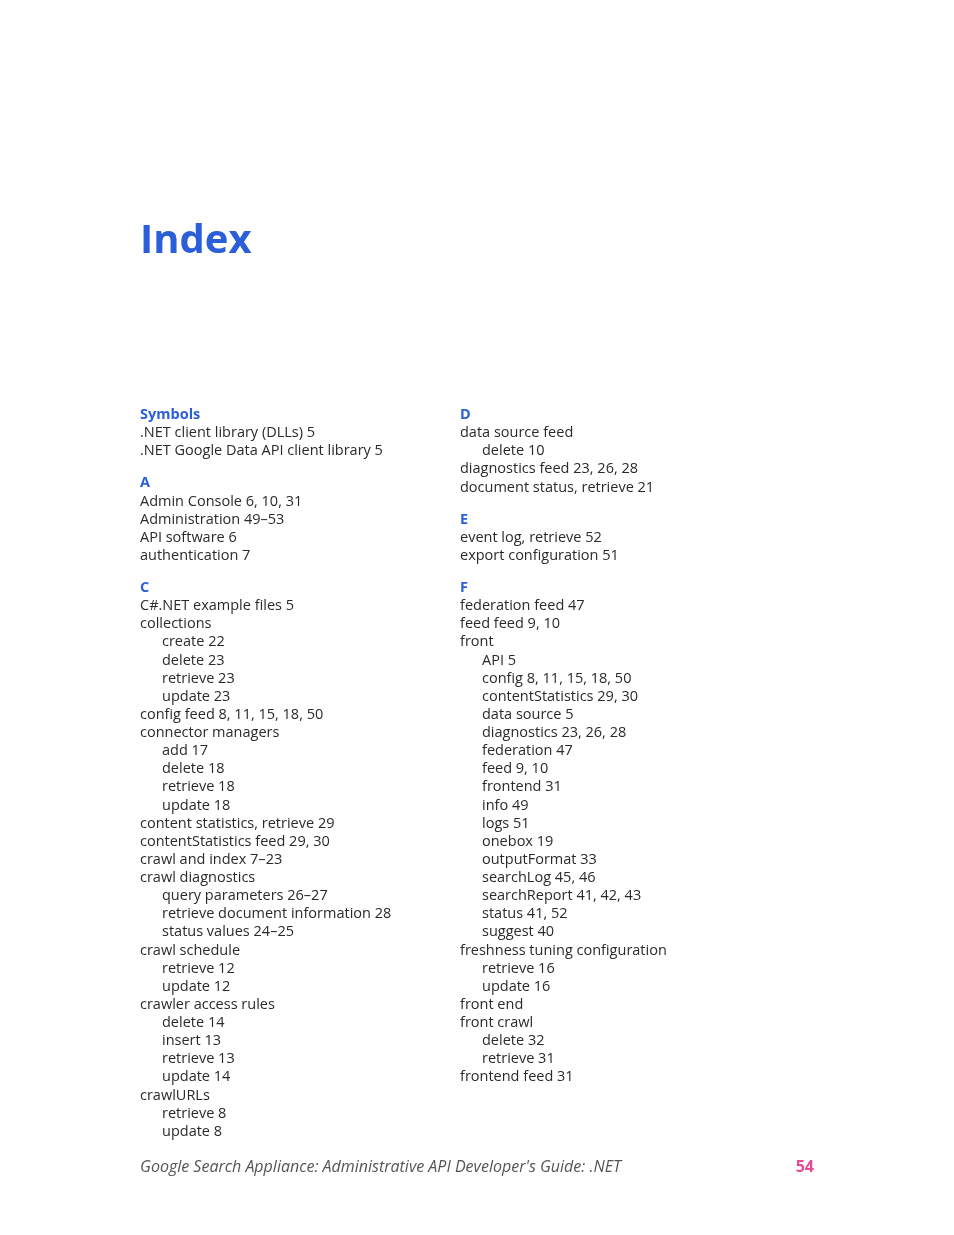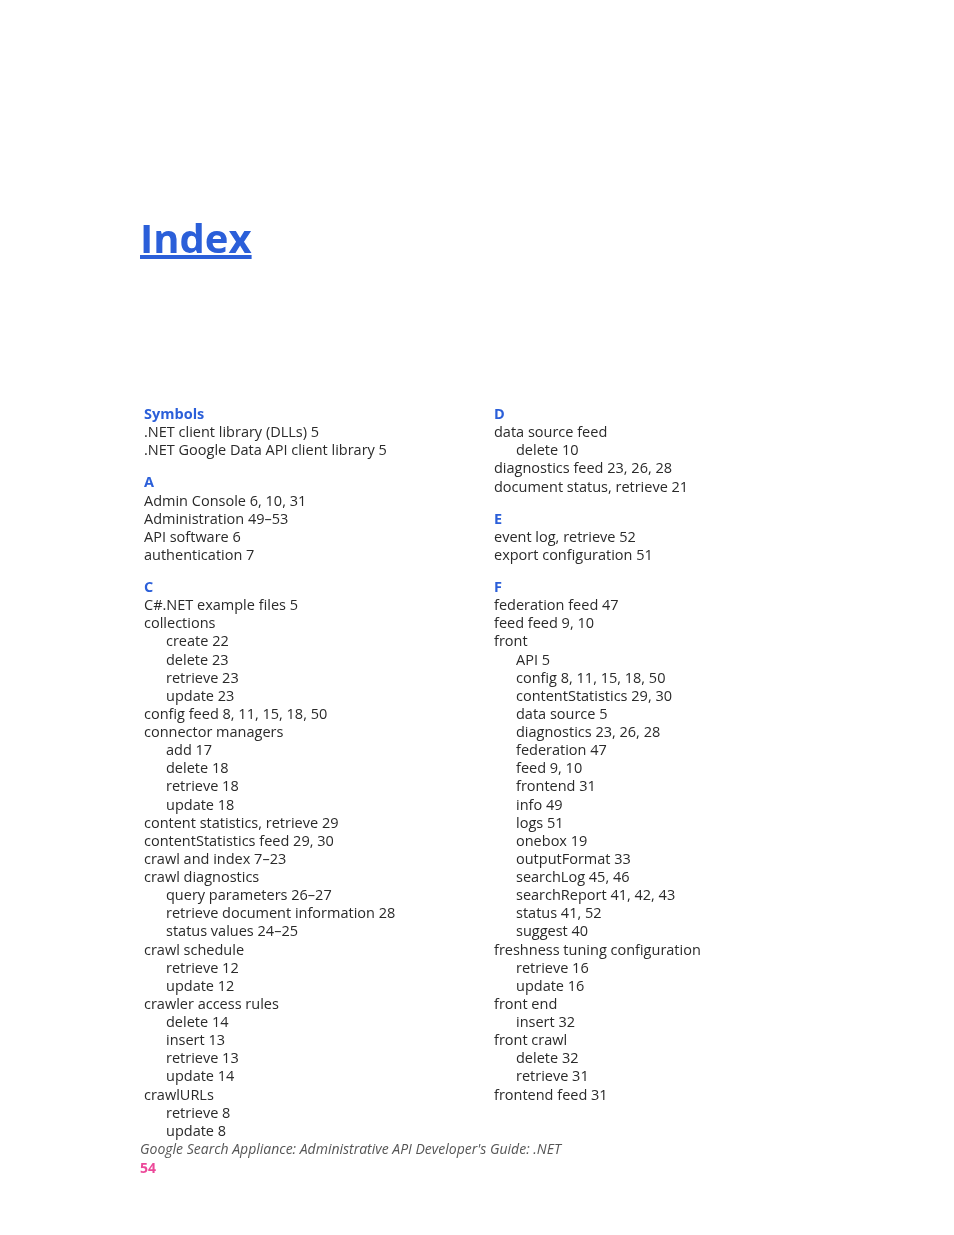--- a/index.html
+++ b/index.html
@@ -13,26 +13,23 @@
     box-sizing: border-box;
   }
   .page {
     padding: 210px 140px 60px 140px;
   }
   .title {
     font-size: 40px;
     font-weight: 700;
     color: #2b5fd9;
     margin-bottom: 140px;
-    text-decoration: underline;
   }
   .columns {
     display: flex;
-    gap: 30px;
-    justify-content: flex-end;
   }
   .col {
     width: 320px;
     font-size: 14.5px;
     line-height: 1.25;
     color: #2a2a2a;
   }
   .section-letter {
     color: #2b5fd9;
     font-weight: 700;
@@ -46,23 +43,22 @@
   }
   .i1 { padding-left: 22px; }
   .footer {
     position: absolute;
     bottom: 58px;
     left: 140px;
     right: 140px;
     display: flex;
     justify-content: space-between;
     align-items: baseline;
-    font-size: 14px;
+    font-size: 16px;
     color: #555;
-    flex-direction: column;
   }
   .footer .doc-title {
     font-style: italic;
   }
   .footer .page-num {
     font-weight: 700;
     color: #ec4899;
   }
 </style>
 </head>
@@ -145,21 +141,20 @@
       <div class="entry i1">onebox  19</div>
       <div class="entry i1">outputFormat  33</div>
       <div class="entry i1">searchLog  45, 46</div>
       <div class="entry i1">searchReport  41, 42, 43</div>
       <div class="entry i1">status  41, 52</div>
       <div class="entry i1">suggest  40</div>
       <div class="entry">freshness tuning configuration</div>
       <div class="entry i1">retrieve  16</div>
       <div class="entry i1">update  16</div>
       <div class="entry">front end</div>
-      <div class="entry i1">insert  32</div>
       <div class="entry">front crawl</div>
       <div class="entry i1">delete  32</div>
       <div class="entry i1">retrieve  31</div>
       <div class="entry">frontend feed  31</div>
     </div>
 
   </div>
 </div>
 
 <div class="footer">

